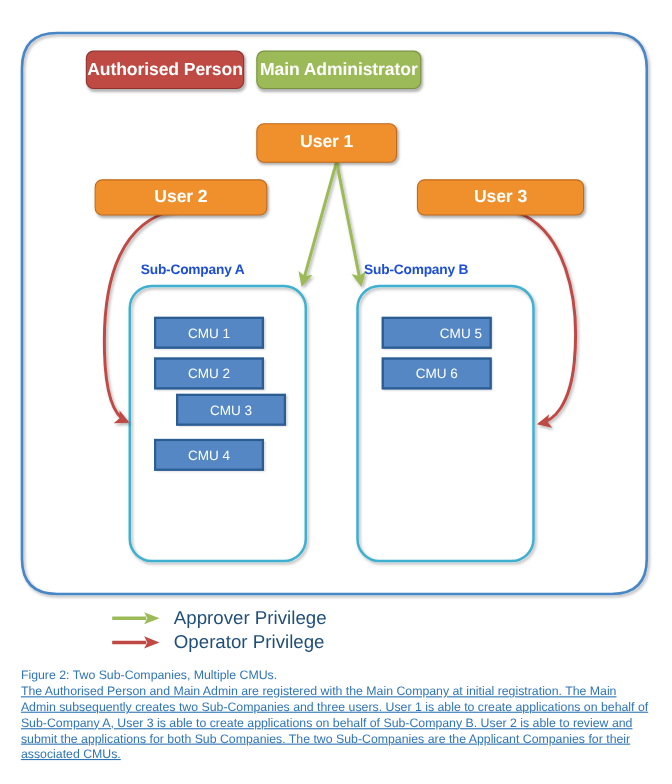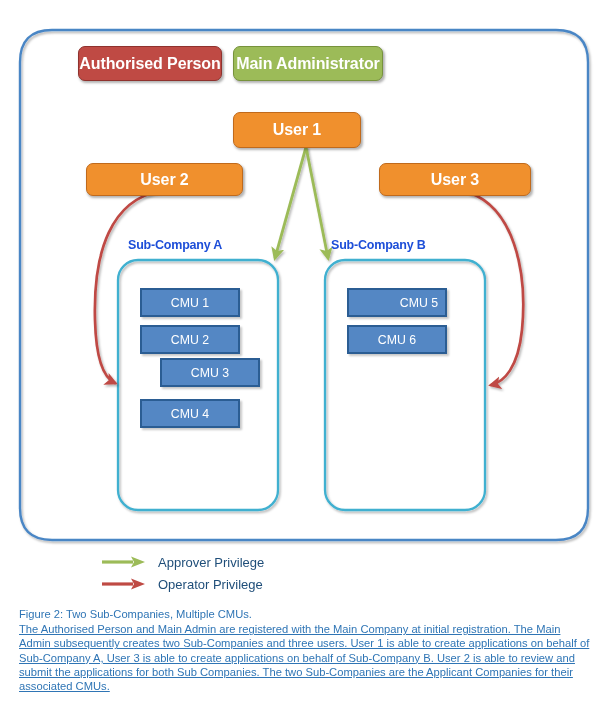--- a/index.html
+++ b/index.html
@@ -103,21 +103,21 @@
   #legend { position: absolute; left: 100px; top: 551px; }
   .legend-row {
     position: relative;
     height: 22px;
     display: flex;
     align-items: center;
   }
   .legend-arrow { width: 48px; height: 16px; flex: none; }
   .legend-text {
     margin-left: 10px;
-    font-size: 13px;
+    font-size: 17px;
     color: #1f4e79;
   }
 
   
   #caption {
     position: absolute;
     left: 19px;
     top: 607px;
     width: 574px;
     color: #2f75b5;

